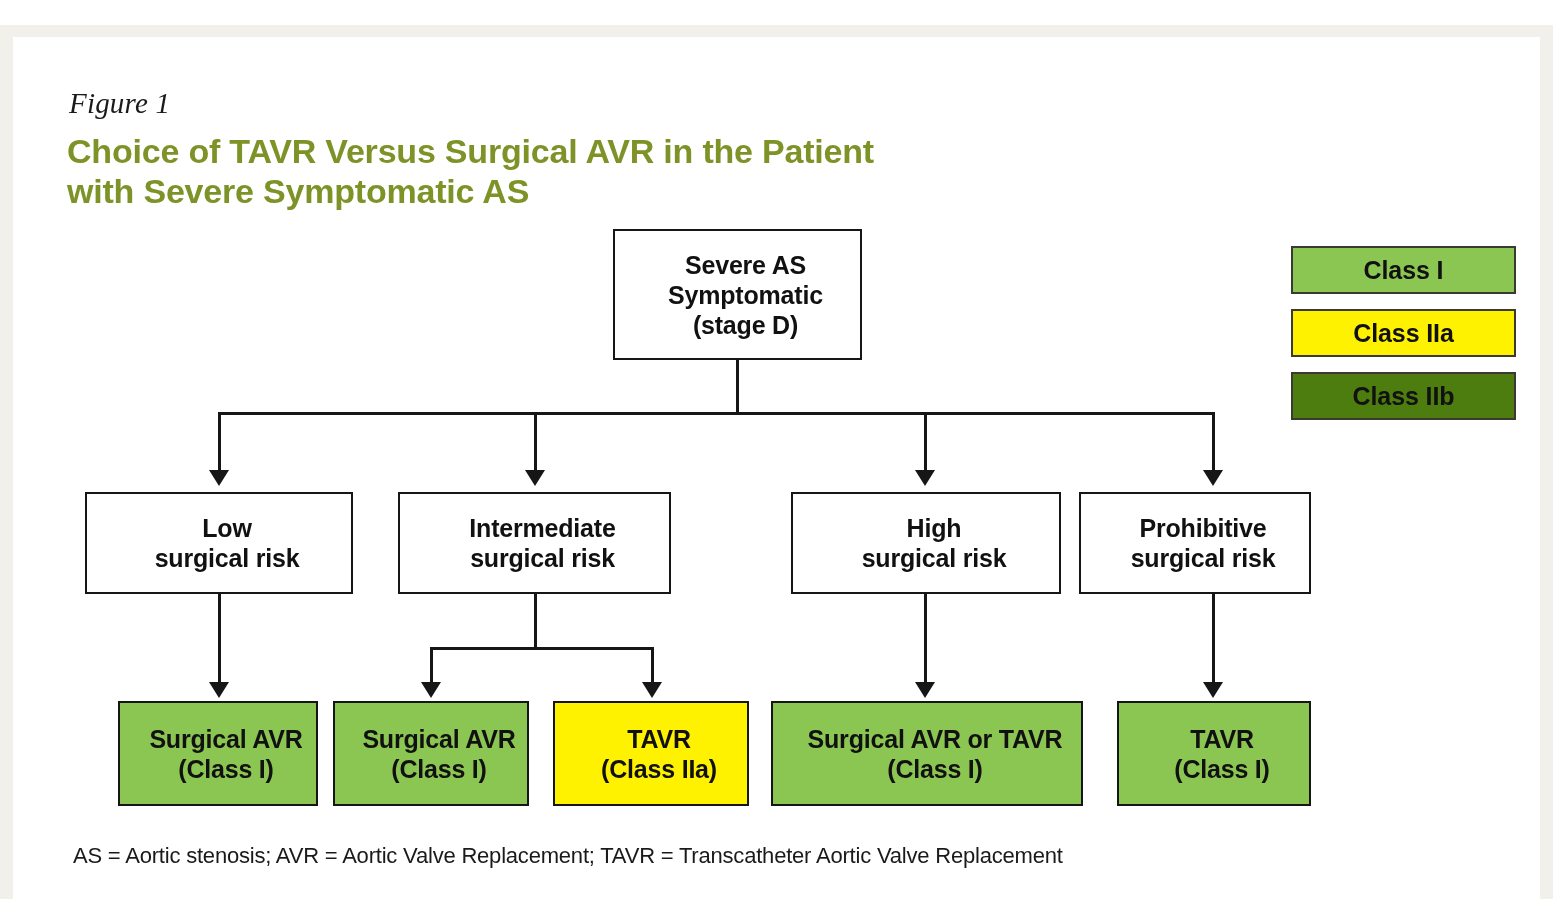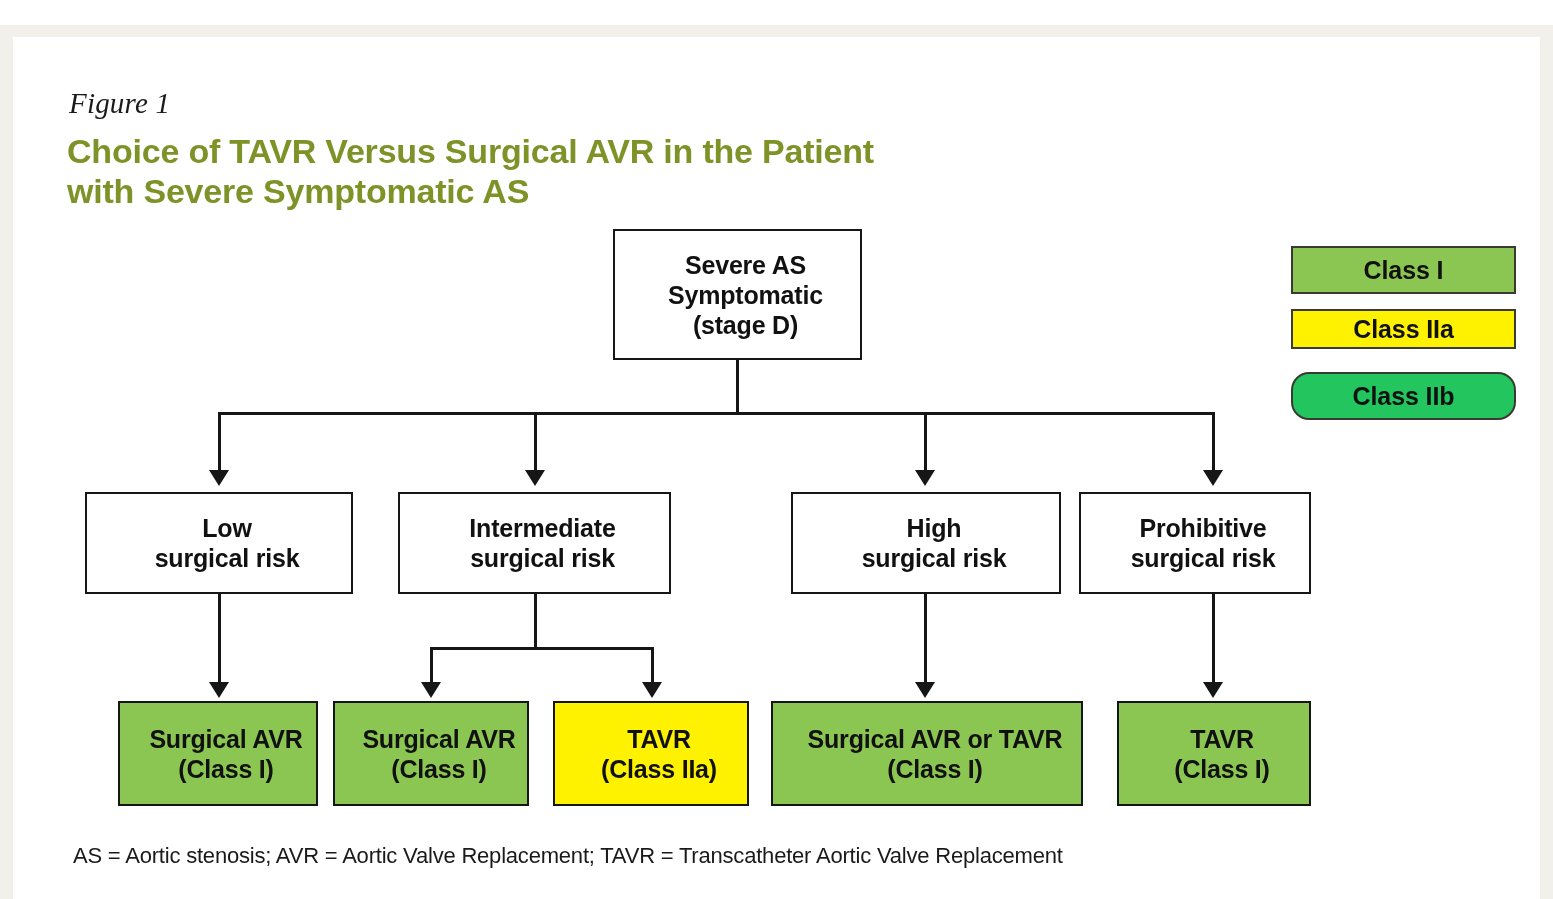--- a/index.html
+++ b/index.html
@@ -230,23 +230,23 @@
     <div class="node green" style="left:1104px; top:664px; width:194px; height:105px;">
       <div>
         <span class="tl">TAVR</span>
         <span class="tl">(Class I)</span>
       </div>
     </div>
 
     <div class="legend-item" style="left:1278px; top:209px; width:225px; height:48px; background:#8cc652;">
       <span>Class I</span>
     </div>
-    <div class="legend-item" style="left:1278px; top:272px; width:225px; height:40px; background:#fff200;">
+    <div class="legend-item" style="left:1278px; top:272px; width:225px; height:48px; background:#fff200;">
       <span>Class IIa</span>
     </div>
-    <div class="legend-item" style="left:1278px; top:335px; width:225px; height:48px; background:#22c55e;border-radius:18px;">
+    <div class="legend-item" style="left:1278px; top:335px; width:225px; height:48px; background:#4d7c0f;">
       <span>Class IIb</span>
     </div>
 
     <div class="footnote">AS = Aortic stenosis; AVR = Aortic Valve Replacement; TAVR = Transcatheter Aortic Valve Replacement</div>
 
   </div>
 </div>
 
 </body></html>

